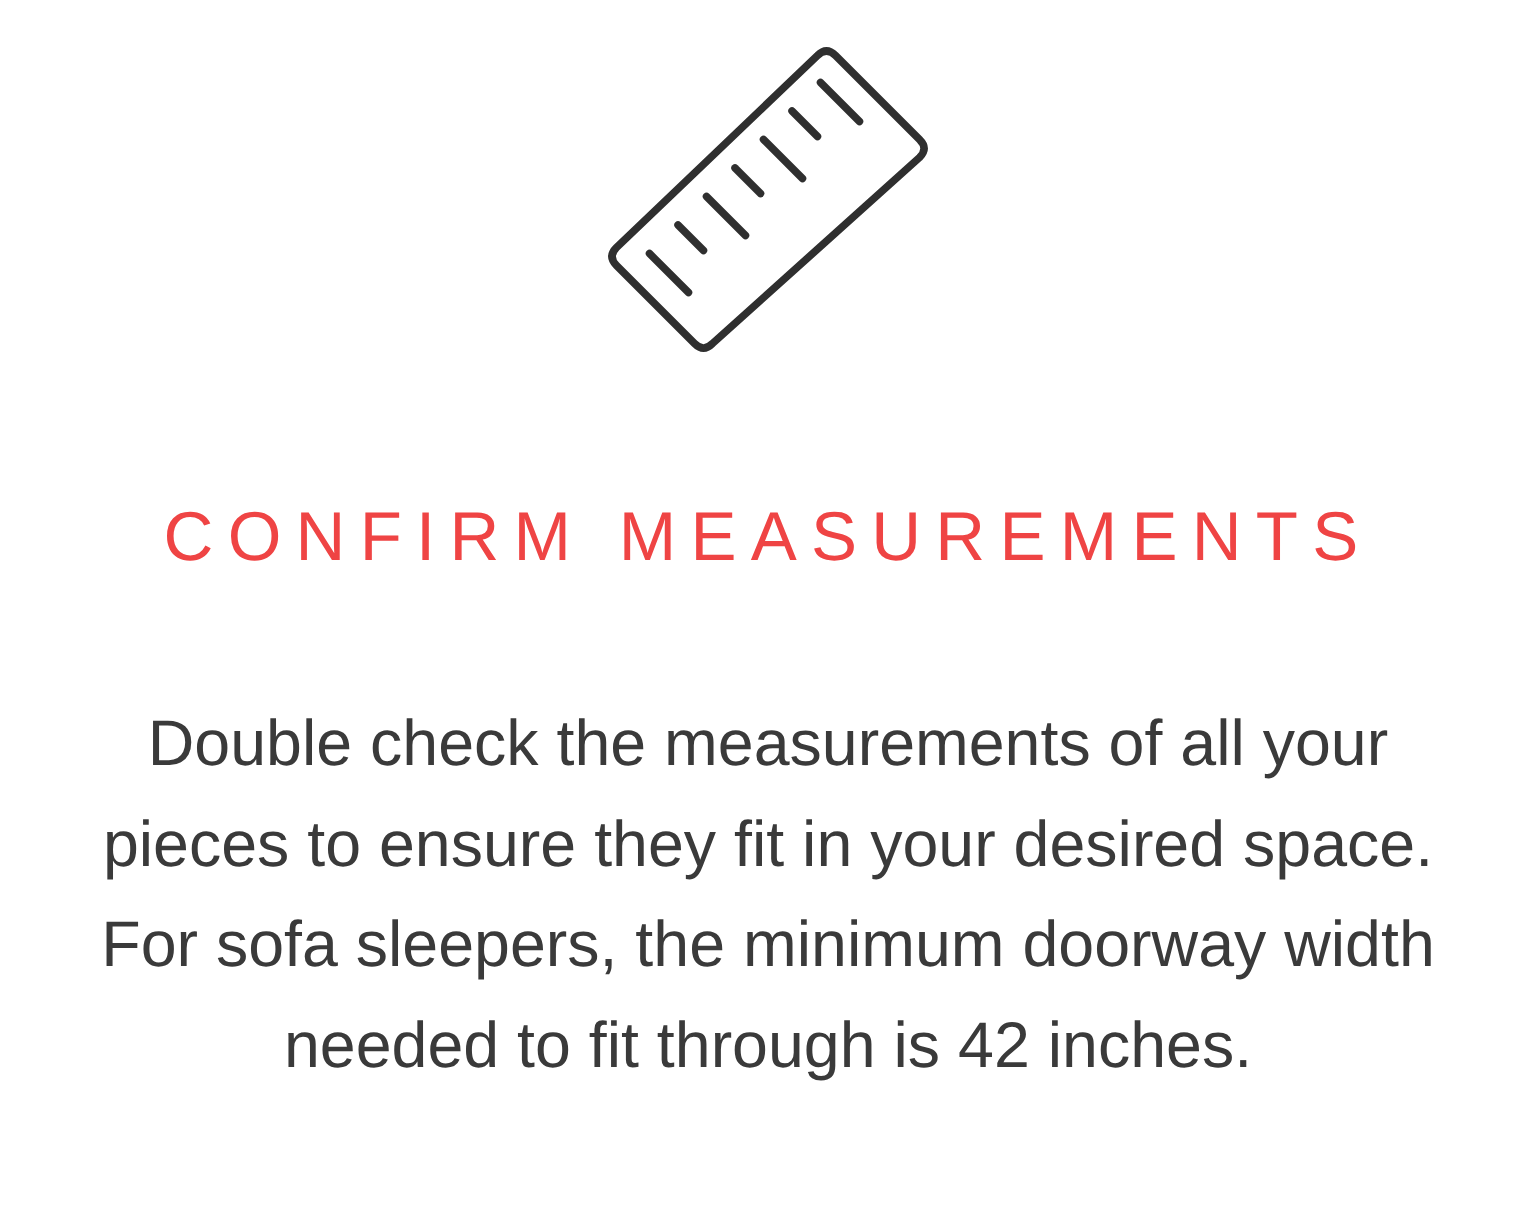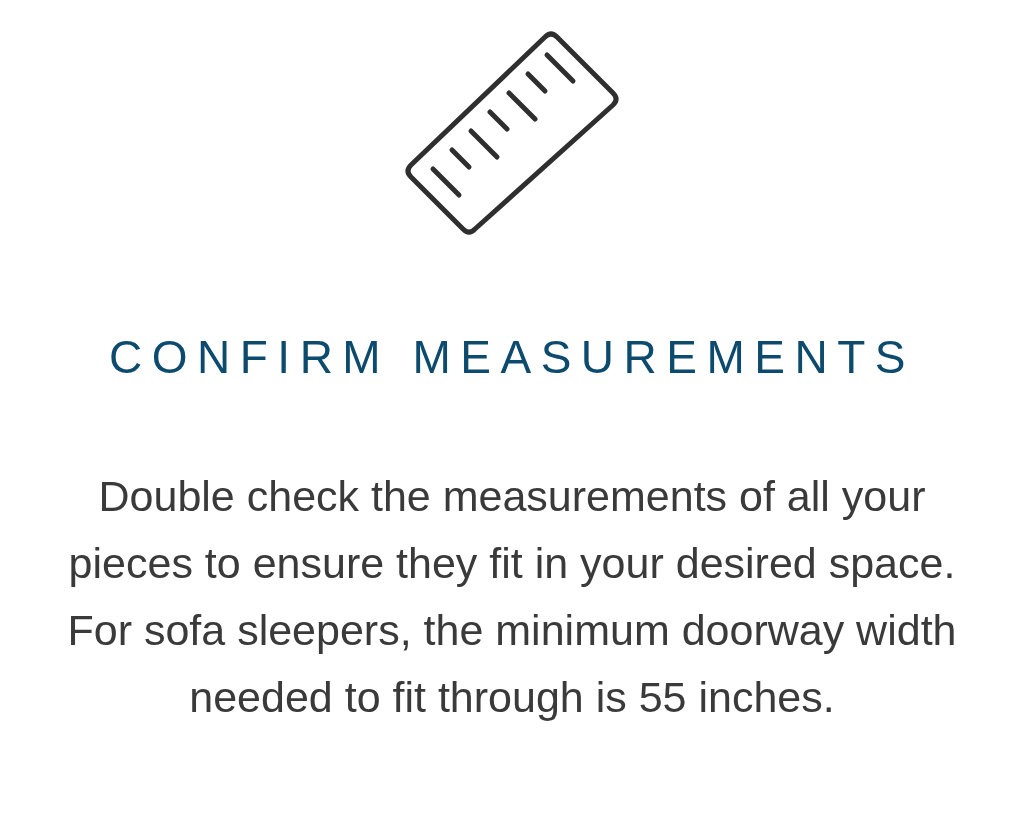--- a/index.html
+++ b/index.html
@@ -33,21 +33,21 @@
   }
   .icon-wrap svg {
     display: block;
   }
   .headline {
     margin-top: 86px;
     font-size: 46px;
     line-height: 1;
     font-weight: 400;
     letter-spacing: 9.5px;
-    color: #0c4a6e;
+    color: #ef4444;
     text-align: center;
     white-space: nowrap;
   }
   .body-copy {
     margin-top: 52px;
     width: 910px;
     text-align: center;
     font-size: 43px;
     line-height: 1.56;
     font-weight: 400;
@@ -69,15 +69,15 @@
         <path d="M93 89 L110 106"></path>
         <path d="M74 108 L100 134"></path>
         <path d="M55 127 L72 144"></path>
         <path d="M36 146 L62 172"></path>
       </g>
     </svg>
   </div>
 
   <h1 class="headline">CONFIRM MEASUREMENTS</h1>
 
-  <p class="body-copy">Double check the measurements of all your pieces to ensure they fit in your desired space. For sofa sleepers, the minimum doorway width needed to fit through is 55 inches.</p>
+  <p class="body-copy">Double check the measurements of all your pieces to ensure they fit in your desired space. For sofa sleepers, the minimum doorway width needed to fit through is 42 inches.</p>
 
 </div>
 
 </body></html>

